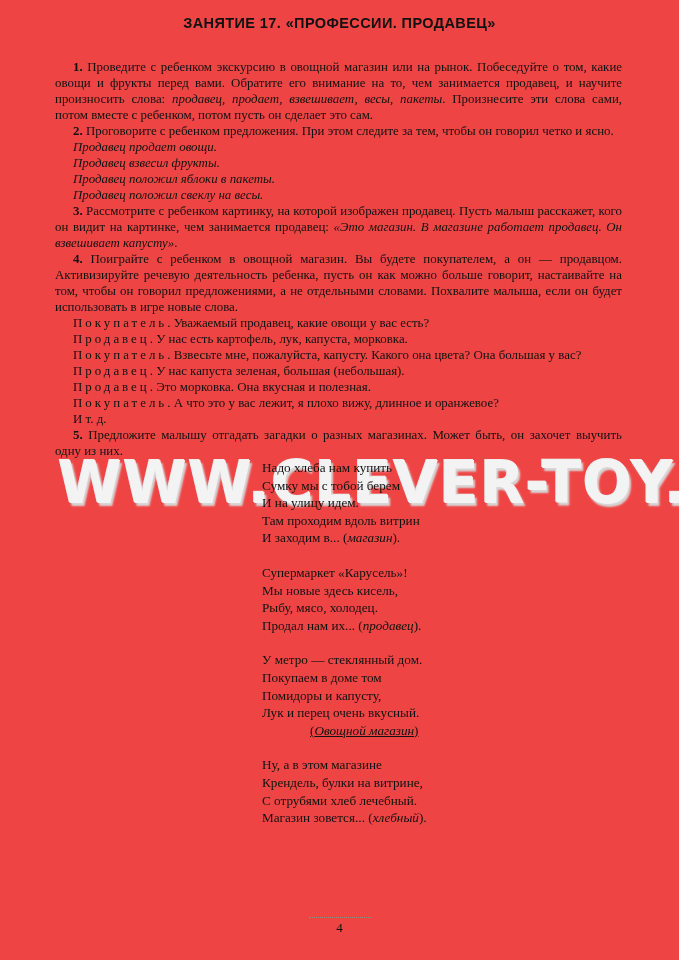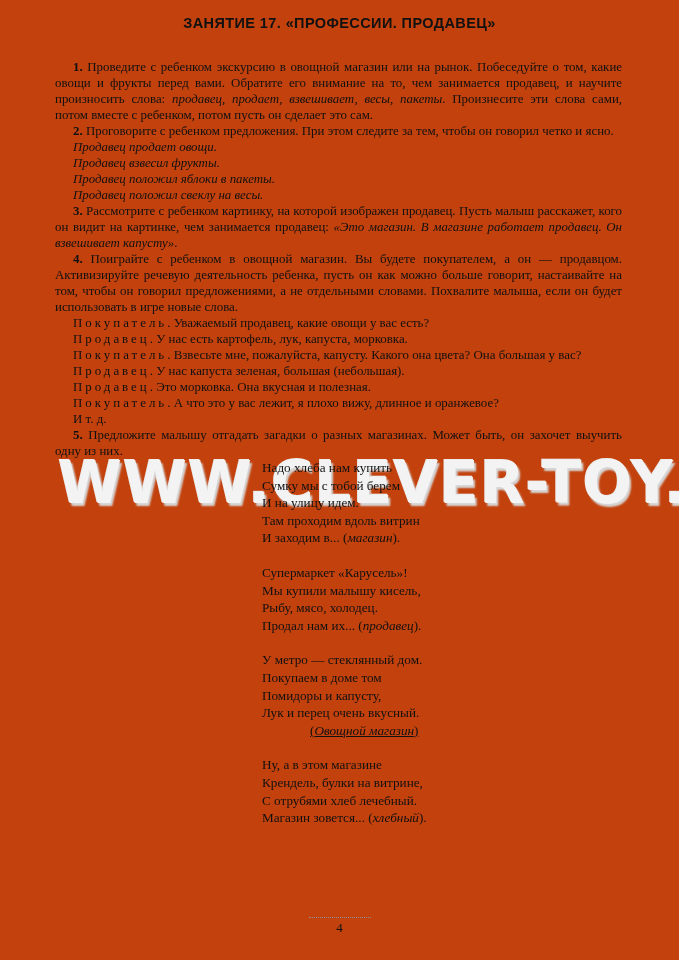--- a/index.html
+++ b/index.html
@@ -5,21 +5,21 @@
   html, body {
     margin: 0;
     padding: 0;
     background: #ffffff;
   }
   .page {
     position: relative;
     width: 679px;
     height: 960px;
     margin: 0 auto;
-    background: #c2410c;
+    background: #ef4444;
     font-family: "Liberation Serif", serif;
     color: #111111;
     overflow: hidden;
   }
   .title {
     position: absolute;
     top: 15px;
     left: 0;
     width: 100%;
     text-align: center;
@@ -112,21 +112,21 @@
       <p class="para"><span class="b">5. </span><span>Предложите малышу отгадать загадки о разных магазинах. Может быть, он захочет выучить одну из них.</span></p>
       <div class="poem">
         <div class="poem-line"><span>Надо хлеба нам купить</span></div>
         <div class="poem-line"><span>Сумку мы с тобой берем</span></div>
         <div class="poem-line"><span>И на улицу идем.</span></div>
         <div class="poem-line"><span>Там проходим вдоль витрин</span></div>
         <div class="poem-line"><span>И заходим в... (</span><span class="i">магазин</span><span>).</span></div>
       </div>
       <div class="poem">
         <div class="poem-line"><span>Супермаркет «Карусель»!</span></div>
-        <div class="poem-line"><span>Мы купили малышу кисель,</span></div>
+        <div class="poem-line"><span>Мы новые здесь кисель,</span></div>
         <div class="poem-line"><span>Рыбу, мясо, холодец.</span></div>
         <div class="poem-line"><span>Продал нам их... (</span><span class="i">продавец</span><span>).</span></div>
       </div>
       <div class="poem">
         <div class="poem-line"><span>У метро — стеклянный дом.</span></div>
         <div class="poem-line"><span>Покупаем в доме том</span></div>
         <div class="poem-line"><span>Помидоры и капусту,</span></div>
         <div class="poem-line"><span>Лук и перец очень вкусный.</span></div>
         <div class="poem-line poem-indent"><span>(</span><span class="i">Овощной магазин</span><span>)</span></div>
       </div>

